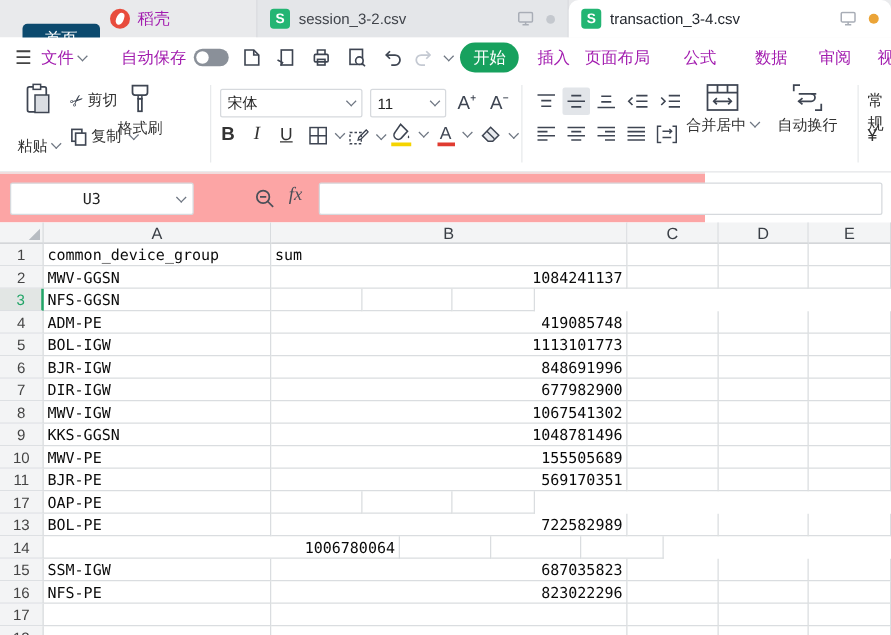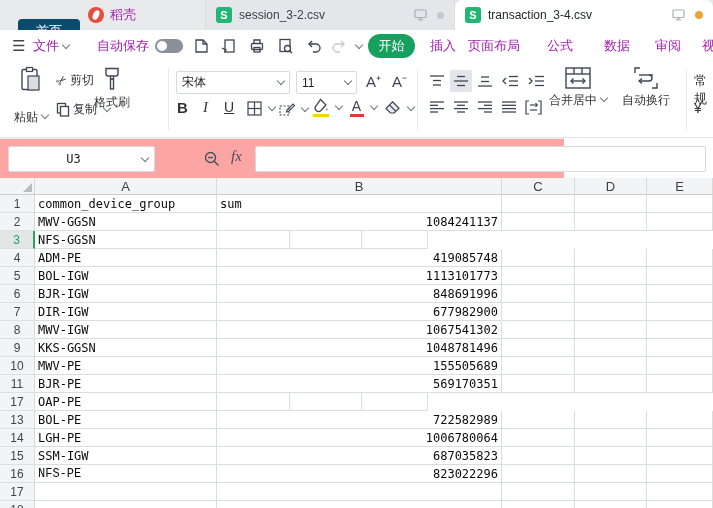--- a/index.html
+++ b/index.html
@@ -505,37 +505,36 @@
     <div class="grow">
       <div class="rh" style="width: 35px;">13</div>
       <div class="cell ltxt" style="width: 182px;">BOL-PE</div>
       <div class="cell rnum" style="width: 285px;">722582989</div>
       <div class="cell ltxt" style="width: 73px;"></div>
       <div class="cell ltxt" style="width: 72px;"></div>
       <div class="cell ltxt" style="width: 66px;"></div>
     </div>
     <div class="grow">
       <div class="rh" style="width: 35px;">14</div>
-      <div class="cell ltxt" style="width: 182px;">LGH-PE</div>
       <div class="cell rnum" style="width: 285px;">1006780064</div>
       <div class="cell ltxt" style="width: 73px;"></div>
       <div class="cell ltxt" style="width: 72px;"></div>
       <div class="cell ltxt" style="width: 66px;"></div>
     </div>
     <div class="grow">
       <div class="rh" style="width: 35px;">15</div>
       <div class="cell ltxt" style="width: 182px;">SSM-IGW</div>
       <div class="cell rnum" style="width: 285px;">687035823</div>
       <div class="cell ltxt" style="width: 73px;"></div>
       <div class="cell ltxt" style="width: 72px;"></div>
       <div class="cell ltxt" style="width: 66px;"></div>
     </div>
     <div class="grow">
       <div class="rh" style="width: 35px;">16</div>
-      <div class="cell ltxt" style="width: 182px; font-family: Liberation Mono, monospace;">NFS-PE</div>
+      <div class="cell ltxt" style="width: 182px;">NFS-PE</div>
       <div class="cell rnum" style="width: 285px;">823022296</div>
       <div class="cell ltxt" style="width: 73px;"></div>
       <div class="cell ltxt" style="width: 72px;"></div>
       <div class="cell ltxt" style="width: 66px;"></div>
     </div>
     <div class="grow">
       <div class="rh" style="width: 35px;">17</div>
       <div class="cell ltxt" style="width: 182px;"></div>
       <div class="cell ltxt" style="width: 285px;"></div>
       <div class="cell ltxt" style="width: 73px;"></div>

